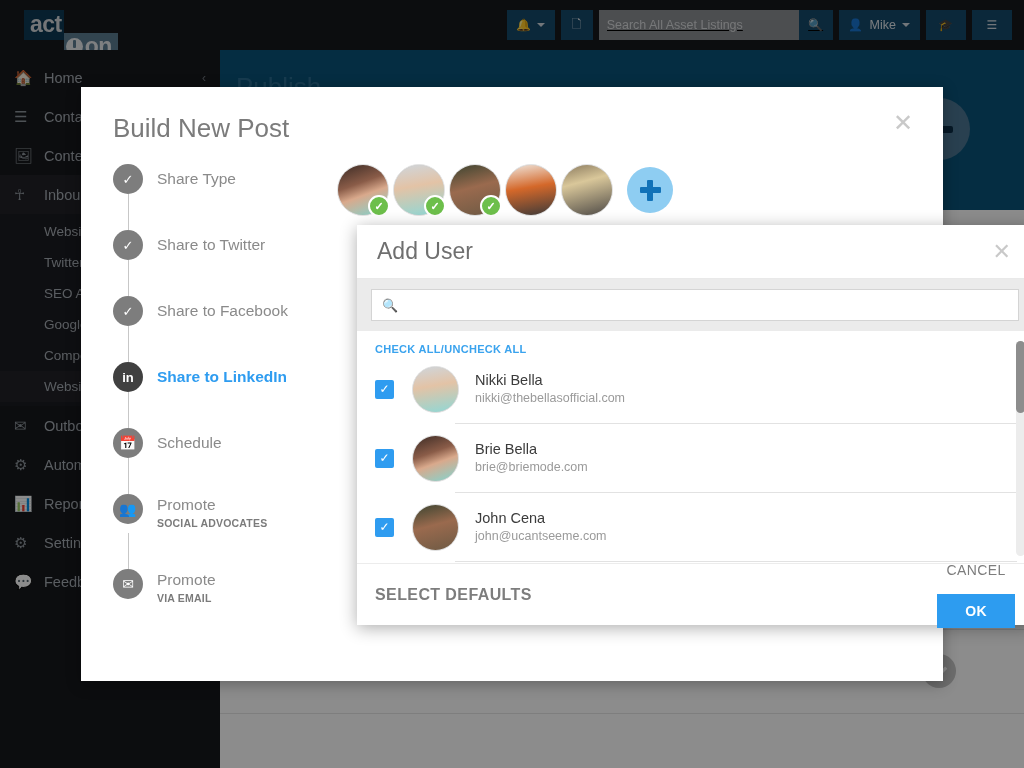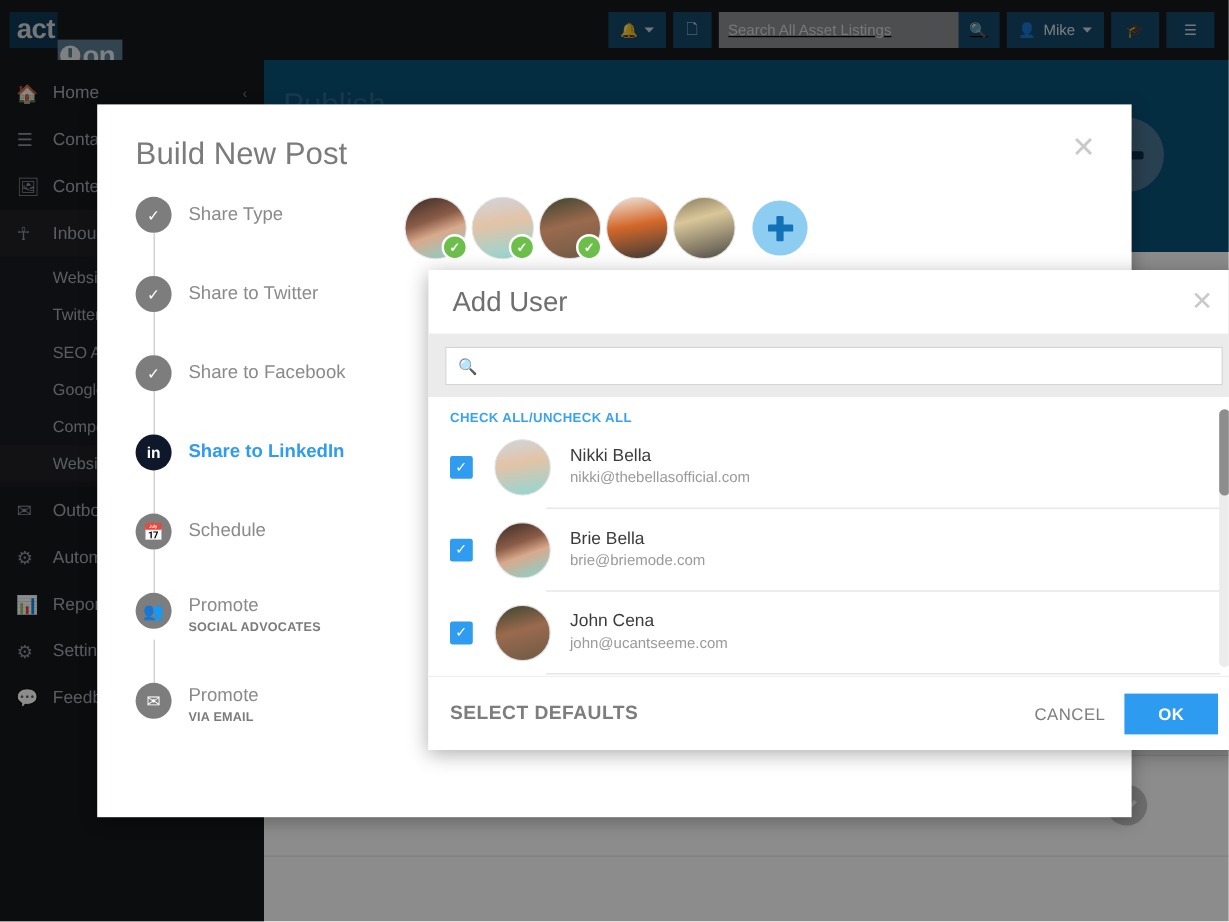--- a/index.html
+++ b/index.html
@@ -13,21 +13,21 @@
 
   
   #app { position: absolute; inset: 0; }
 
   .topbar {
     position: absolute; top: 0; left: 0; width: 1024px; height: 50px;
     background: #17181c;
     display: flex; align-items: center;
   }
   .logo {
-    width: 220px; height: 50px; display: flex; align-items: center; padding-left: 8px;
+    width: 220px; height: 50px; display: flex; align-items: center; padding-left: 24px;
   }
   .logo-box { display: flex; align-items: center; height: 30px; }
   .logo-act {
     background: #0d3a55; color: #d4d7da; font-size: 23px; font-weight: bold;
     letter-spacing: -0.5px; padding: 1px 2px 3px 6px; line-height: 26px; height: 30px;
     display: flex; align-items: center;
   }
   .logo-on {
     background: #5b7c91; color: #e6e9ec; font-size: 23px; font-weight: bold;
     letter-spacing: -0.5px; padding: 1px 6px 3px 2px; height: 30px;
@@ -124,21 +124,21 @@
   }
 
   .modal-body { display: flex; padding: 20px 0 0 0; }
 
   .steps { width: 250px; padding-left: 32px; }
   .step { display: flex; align-items: flex-start; position: relative; }
   .step-icon {
     width: 30px; height: 30px; border-radius: 50%; background: #7d7d7d; color: #ffffff;
     display: flex; align-items: center; justify-content: center; font-size: 14px; flex: 0 0 30px;
   }
-  .step.active .step-icon { background: #0f172a; font-weight: bold; font-size: 13px; }
+  .step.active .step-icon { background: #404040; font-weight: bold; font-size: 13px; }
   .step-label { padding-left: 14px; font-size: 15.5px; color: #8a8a8a; line-height: 30px; }
   .step.active .step-label { color: #2e9cf0; font-weight: bold; }
   .step-label.two-line { line-height: 19px; padding-top: 1px; }
   .step-sub { font-size: 10.5px; color: #7b7b7b; font-weight: bold; letter-spacing: 0.2px; }
   .step-connector { width: 1px; height: 36px; background: #c7c7c7; margin-left: 15px; }
   .check-glyph { font-size: 13px; }
 
   .right-pane { flex: 1; padding-right: 24px; }
   .avatar-row { display: flex; align-items: center; gap: 4px; padding-left: 6px; }
   .avatar {
@@ -201,21 +201,21 @@
 
   .scrollbar {
     position: absolute; right: 8px; top: 10px; width: 9px; height: 215px; background: #ececec; border-radius: 5px;
   }
   .scrollthumb { width: 9px; height: 72px; background: #8d8d8d; border-radius: 5px; }
 
   .submodal-foot {
     height: 62px; display: flex; align-items: center; padding: 0 18px; border-top: 1px solid #ececec; background:#fff;
   }
   .select-defaults { font-size: 16px; color: #7d7d7d; font-weight: bold; letter-spacing: 0.4px; cursor: pointer; }
-  .foot-right { margin-left: auto; display: flex; align-items: center; gap: 16px; }
+  .foot-right { margin-left: auto; display: flex; align-items: center; gap: 16px; flex-direction: column; }
   .cancel-btn { font-size: 14px; color: #7d7d7d; letter-spacing: 0.4px; cursor: pointer; background:none;border:none; font-family:"Liberation Sans",sans-serif; }
   .ok-btn {
     background: #2d9cf0; color: #ffffff; border: none; font-size: 14px; font-weight: bold;
     padding: 9px 28px; cursor: pointer; font-family: "Liberation Sans", sans-serif; letter-spacing: .4px;
   }
 
   
   .f1 { background: linear-gradient(160deg,#3a2a24 0%, #8a5c48 38%, #d9a98c 58%, #7fd6d2 100%); }
   .f2 { background: linear-gradient(170deg,#cfd6dc 0%, #e3c3a6 42%, #8fd8d6 100%); }
   .f3 { background: linear-gradient(165deg,#3c4430 0%, #9a6a4e 45%, #6e5a44 100%); }

